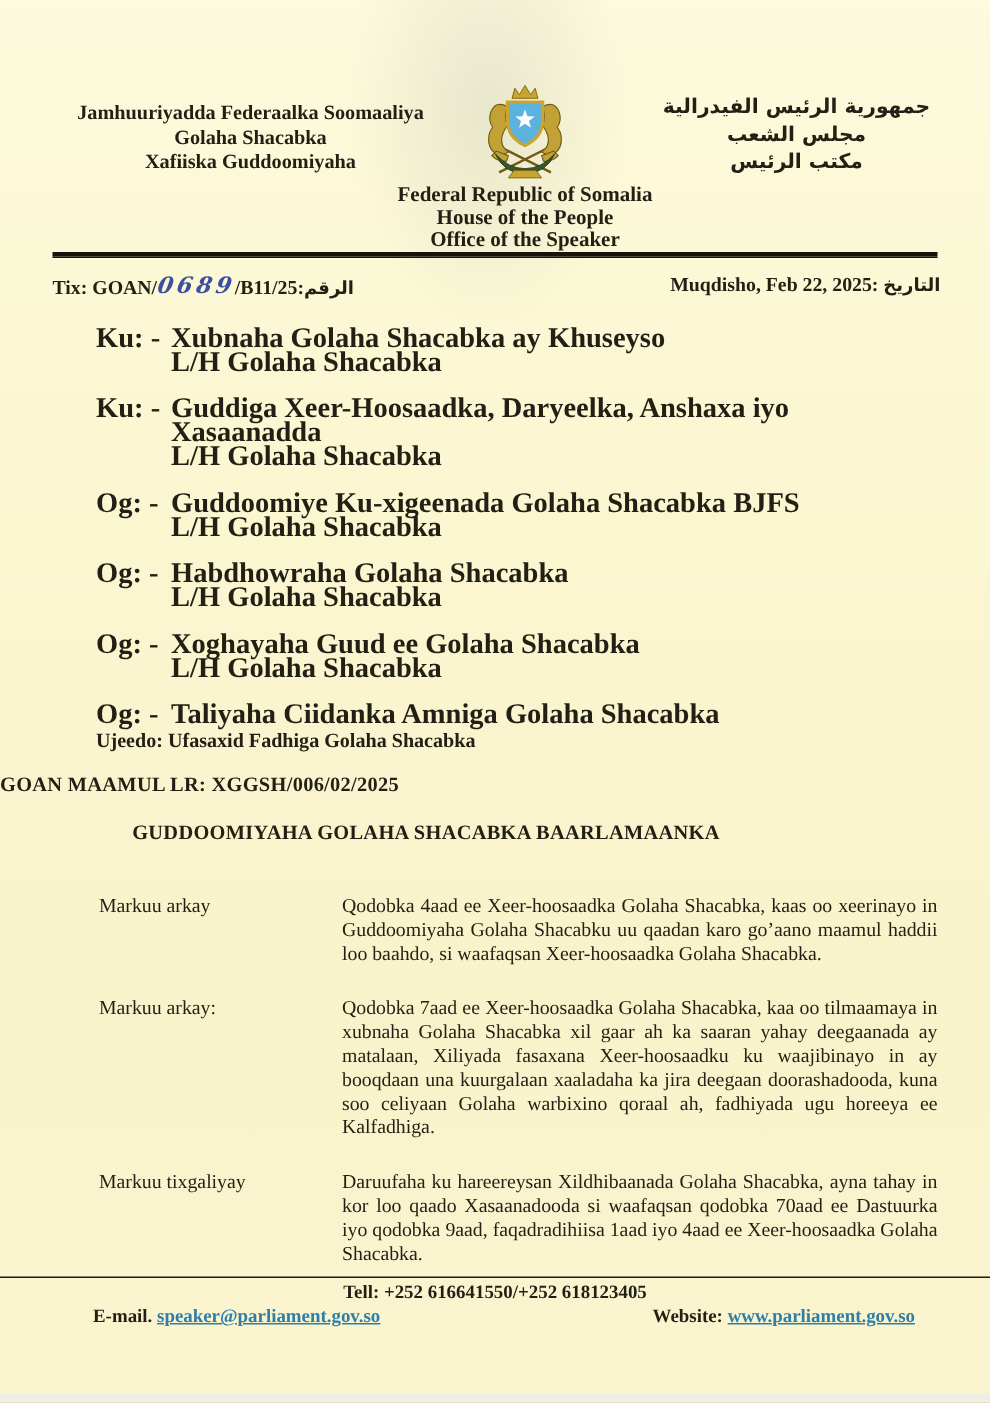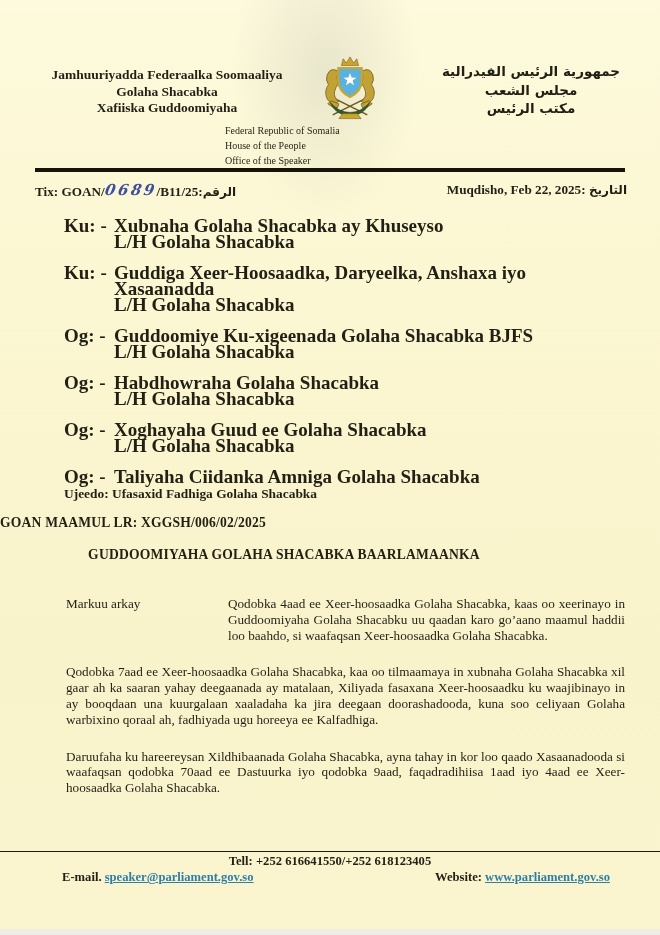--- a/index.html
+++ b/index.html
@@ -16,22 +16,22 @@
     pointer-events:none;
   }
   .bottom-strip { position:absolute; left:0; bottom:0; width:660px; height:6px; background:#eeeee6; }
 
   
   .hdr-left { position:absolute; left:38px; top:67px; width:258px; text-align:center;
     font-weight:bold; font-size:13.5px; line-height:16.5px; }
   .hdr-emblem { position:absolute; left:313px; top:54px; width:74px; height:70px; }
   .hdr-arabic { position:absolute; left:424px; top:62px; width:214px; text-align:center;
     direction:rtl; font-family:"DejaVu Sans", sans-serif; font-weight:bold; font-size:13.5px; line-height:18.5px; }
-  .hdr-english { position:absolute; left:225px; top:123px; width:250px; 
-    font-weight:normal; font-size:10px; line-height:15px; }
+  .hdr-english { position:absolute; left:225px; top:123px; width:250px; text-align:center;
+    font-weight:bold; font-size:14px; line-height:15px; }
 
   .rule-double { position:absolute; left:35px; top:168px; width:590px; height:4px;
     border-top:3px solid #15130c; border-bottom:1.5px solid #15130c; }
 
   
   .ref-row { position:absolute; left:35px; top:182px; width:592px;
     display:flex; justify-content:space-between; font-weight:bold; font-size:13.2px; }
   .ar-inline { font-family:"DejaVu Sans", sans-serif; font-size:12px;margin-top:32px; }
   .handwritten { display:inline-block; font-family:"DejaVu Serif", serif; font-style:italic;
     color:#3d4f9e; font-size:15px; letter-spacing:2.5px; transform:skewX(-10deg) translateY(-1px); }
@@ -169,23 +169,25 @@
   <div class="main-heading">
     <div>GUDDOOMIYAHA GOLAHA SHACABKA BAARLAMAANKA</div>
   </div>
 
   <div class="body-paras">
     <div class="para">
       <div class="p-label">Markuu arkay</div>
       <div class="p-text">Qodobka 4aad ee Xeer-hoosaadka Golaha Shacabka, kaas oo xeerinayo in Guddoomiyaha Golaha Shacabku uu qaadan karo go’aano maamul haddii loo baahdo, si waafaqsan Xeer-hoosaadka Golaha Shacabka.</div>
     </div>
     <div class="para">
+      <div class="p-label">Markuu arkay:</div>
       <div class="p-text">Qodobka 7aad ee Xeer-hoosaadka Golaha Shacabka, kaa oo tilmaamaya in xubnaha Golaha Shacabka xil gaar ah ka saaran yahay deegaanada ay matalaan, Xiliyada fasaxana Xeer-hoosaadku ku waajibinayo in ay booqdaan una kuurgalaan xaaladaha ka jira deegaan doorashadooda, kuna soo celiyaan Golaha warbixino qoraal ah, fadhiyada ugu horeeya ee Kalfadhiga.</div>
     </div>
     <div class="para">
+      <div class="p-label">Markuu tixgaliyay</div>
       <div class="p-text">Daruufaha ku hareereysan Xildhibaanada Golaha Shacabka, ayna tahay in kor loo qaado Xasaanadooda si waafaqsan qodobka 70aad ee Dastuurka iyo qodobka 9aad, faqadradihiisa 1aad iyo 4aad ee Xeer-hoosaadka Golaha Shacabka.</div>
     </div>
   </div>
 
   <div class="footer-rule"></div>
   <div class="footer-tel">Tell: +252 616641550/+252 618123405</div>
   <div class="footer-links">
     <div>
       <span>E-mail.</span>
       <span class="link">speaker@parliament.gov.so</span>

